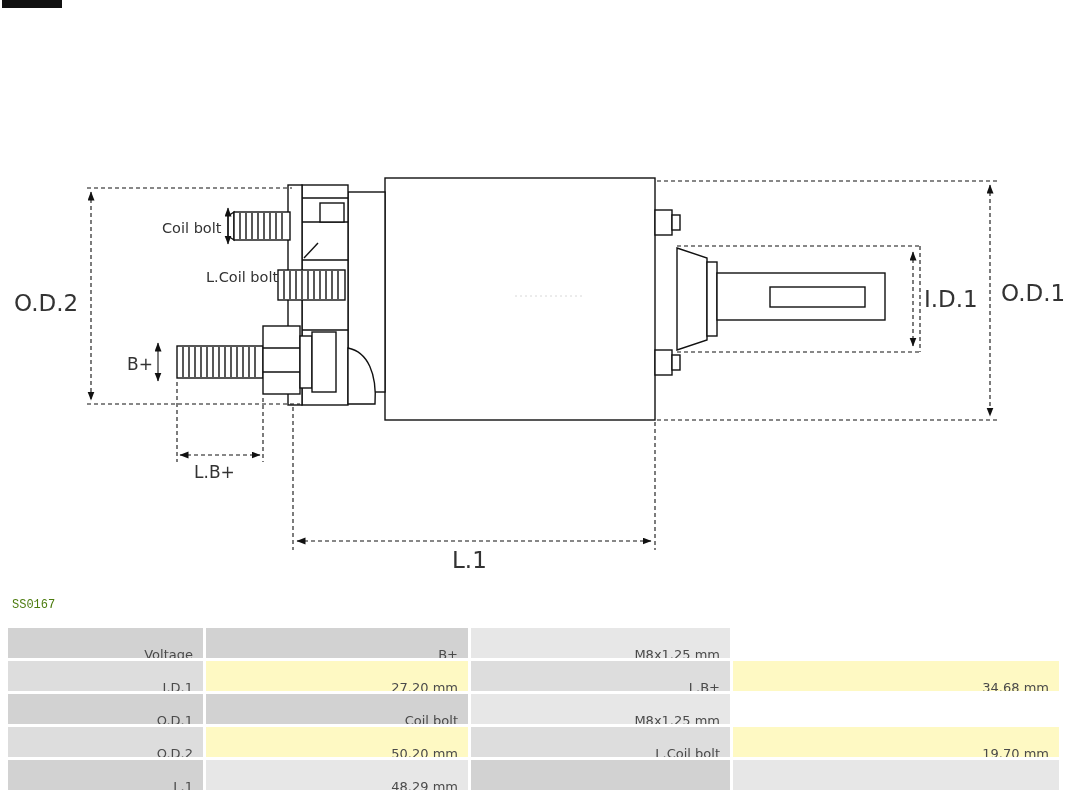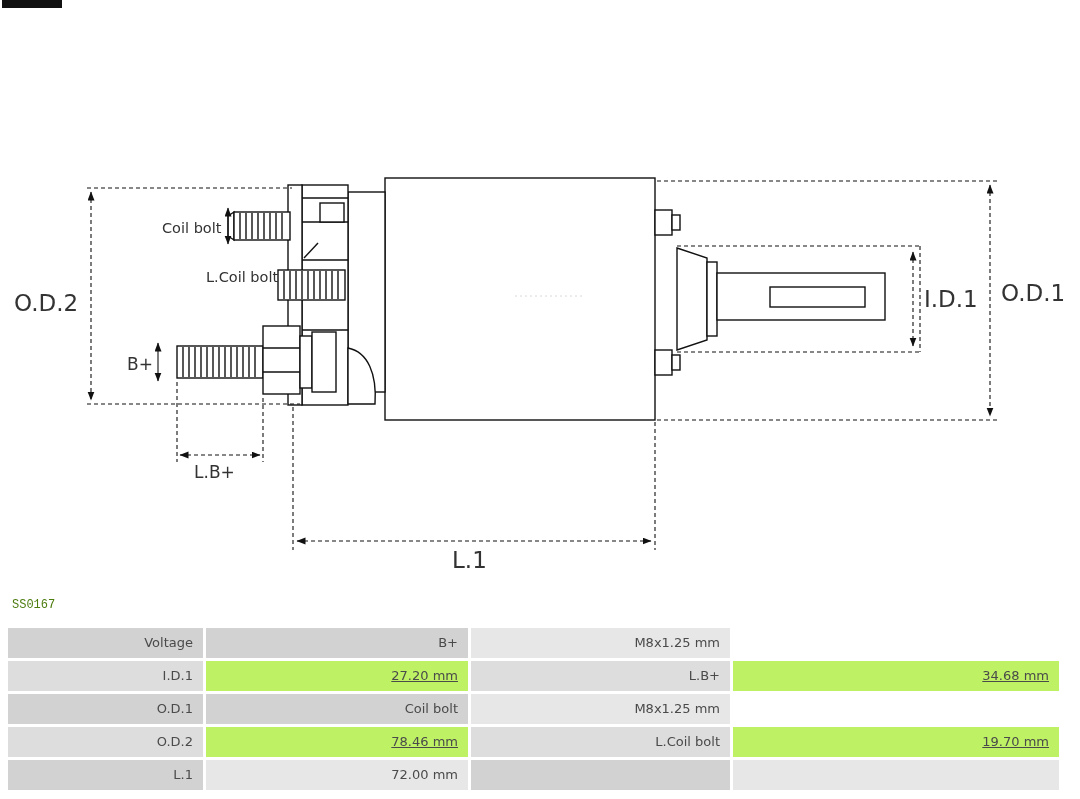--- a/index.html
+++ b/index.html
@@ -5,23 +5,23 @@
   html,body{margin:0;padding:0;background:#fff;}
   #page{position:relative;width:1080px;height:799px;background:#fff;overflow:hidden;
         font-family:"DejaVu Sans",sans-serif;}
   #logo-bar{position:absolute;left:2px;top:0;width:60px;height:8px;background:#111;}
   #diagram-svg{position:absolute;left:0;top:0;width:1080px;height:590px;}
   #product-code{position:absolute;left:12px;top:598px;font-size:12px;color:#4d7c0f;font-family:Liberation Mono, monospace;}
   #spec-table{position:absolute;left:8px;top:628px;width:1051px;display:flex;
               flex-direction:column;gap:3px;}
   .row{display:grid;grid-template-columns:195px 262px 259px 326px;gap:3px;}
   .cell{height:30px;line-height:30px;font-size:13px;color:#4a4a4a;text-align:right;
-        padding:0 10px;box-sizing:border-box;overflow:hidden;white-space:nowrap;}
+        padding:12px 10px;box-sizing:border-box;overflow:hidden;white-space:nowrap;}
   .r-odd  .label{background:#d2d2d2;} .r-odd  .value{background:#e7e7e7;}
-  .r-even .label{background:#dddddd;} .r-even .value{background:#bef264;text-decoration:underline;}
+  .r-even .label{background:#dddddd;} .r-even .value{background:#fef9c3;text-decoration:underline;}
   .dim-label{fill:#333;font-family:"DejaVu Sans",sans-serif;}
 </style>
 </head>
 <body>
 
 <div id="page">
 
   <div id="logo-bar"></div>
 
   <svg id="diagram-svg" viewBox="0 0 1080 590" xmlns="http://www.w3.org/2000/svg">
@@ -169,25 +169,25 @@
       <div class="cell label">L.B+</div>
       <div class="cell value">34.68 mm</div>
     </div>
     <div class="row r-odd">
       <div class="cell label">O.D.1</div>
       <div class="cell label">Coil bolt</div>
       <div class="cell value">M8x1.25 mm</div>
     </div>
     <div class="row r-even">
       <div class="cell label">O.D.2</div>
-      <div class="cell value">78.46 mm</div>
+      <div class="cell value">50.20 mm</div>
       <div class="cell label">L.Coil bolt</div>
       <div class="cell value">19.70 mm</div>
     </div>
     <div class="row r-odd">
       <div class="cell label">L.1</div>
-      <div class="cell value">72.00 mm</div>
+      <div class="cell value">48.29 mm</div>
       <div class="cell label"></div>
       <div class="cell value"></div>
     </div>
   </div>
 
 </div>
 
 </body></html>

